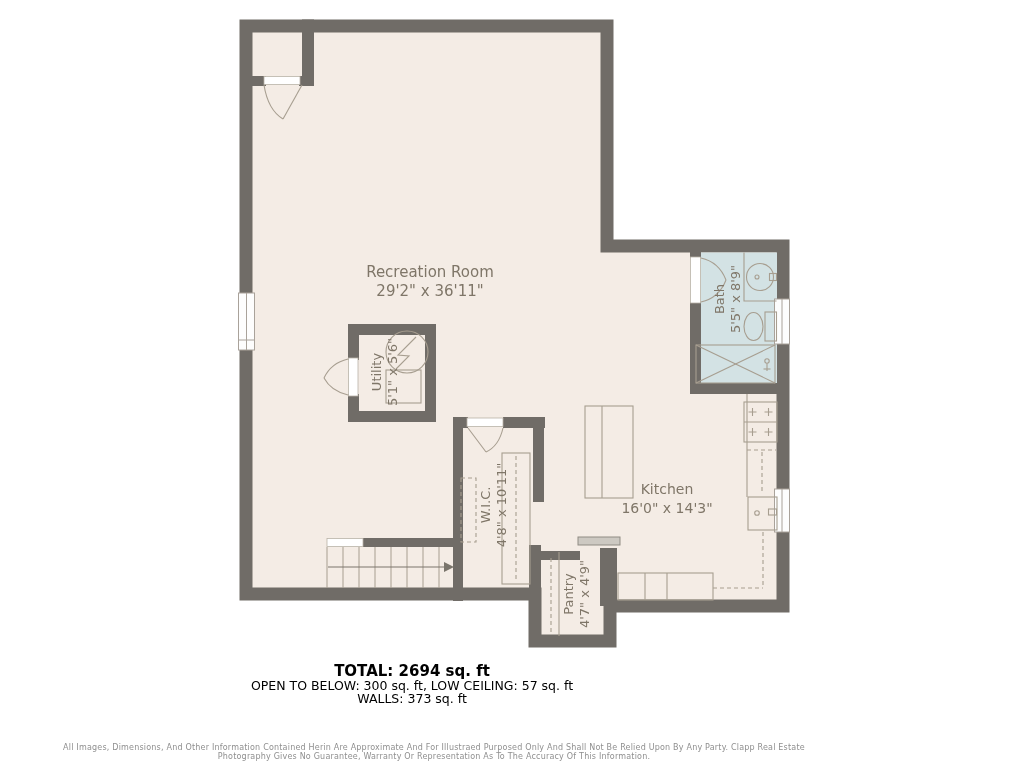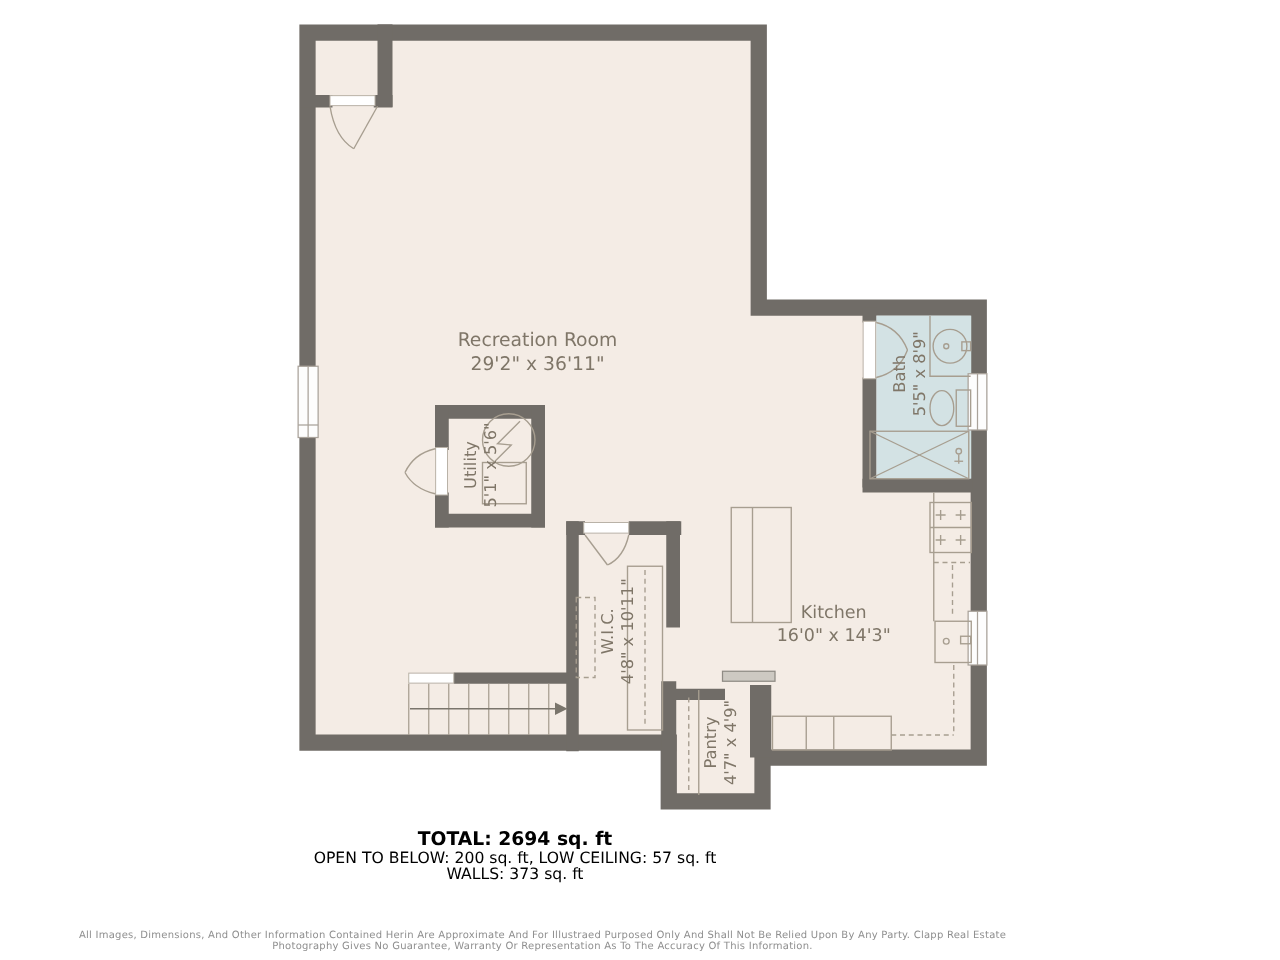--- a/index.html
+++ b/index.html
@@ -189,19 +189,19 @@
 
     <g transform="translate(576,594) rotate(-90)">
       <text class="label label-sm" x="0" y="-3">Pantry</text>
       <text class="label label-sm" x="0" y="13">4'7" x 4'9"</text>
     </g>
   </g>
 </svg>
 
 <div id="summary">
   <div class="total">TOTAL: 2694 sq. ft</div>
-  <div>OPEN TO BELOW: 200 sq. ft, LOW CEILING: 57 sq. ft</div>
+  <div>OPEN TO BELOW: 300 sq. ft, LOW CEILING: 57 sq. ft</div>
   <div>WALLS: 373 sq. ft</div>
 </div>
 
 <div id="disclaimer">All Images, Dimensions, And Other Information Contained Herin Are Approximate And For Illustraed Purposed Only And Shall Not Be Relied Upon By Any Party. Clapp Real Estate Photography Gives No Guarantee, Warranty Or Representation As To The Accuracy Of This Information.</div>
 
 </div>
 
 </body></html>

